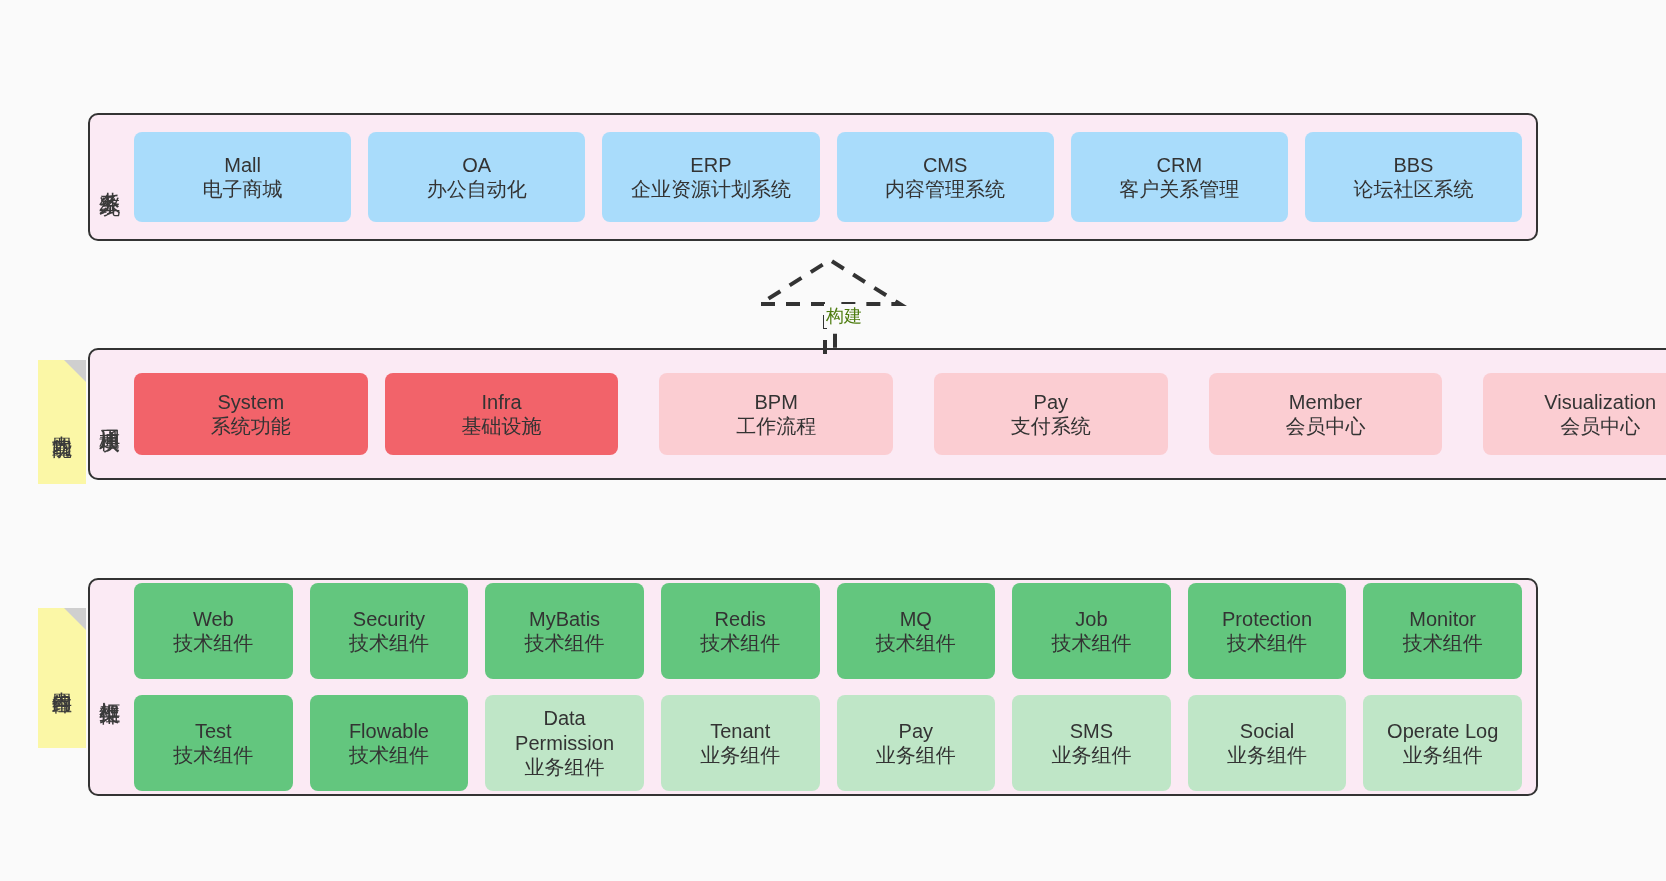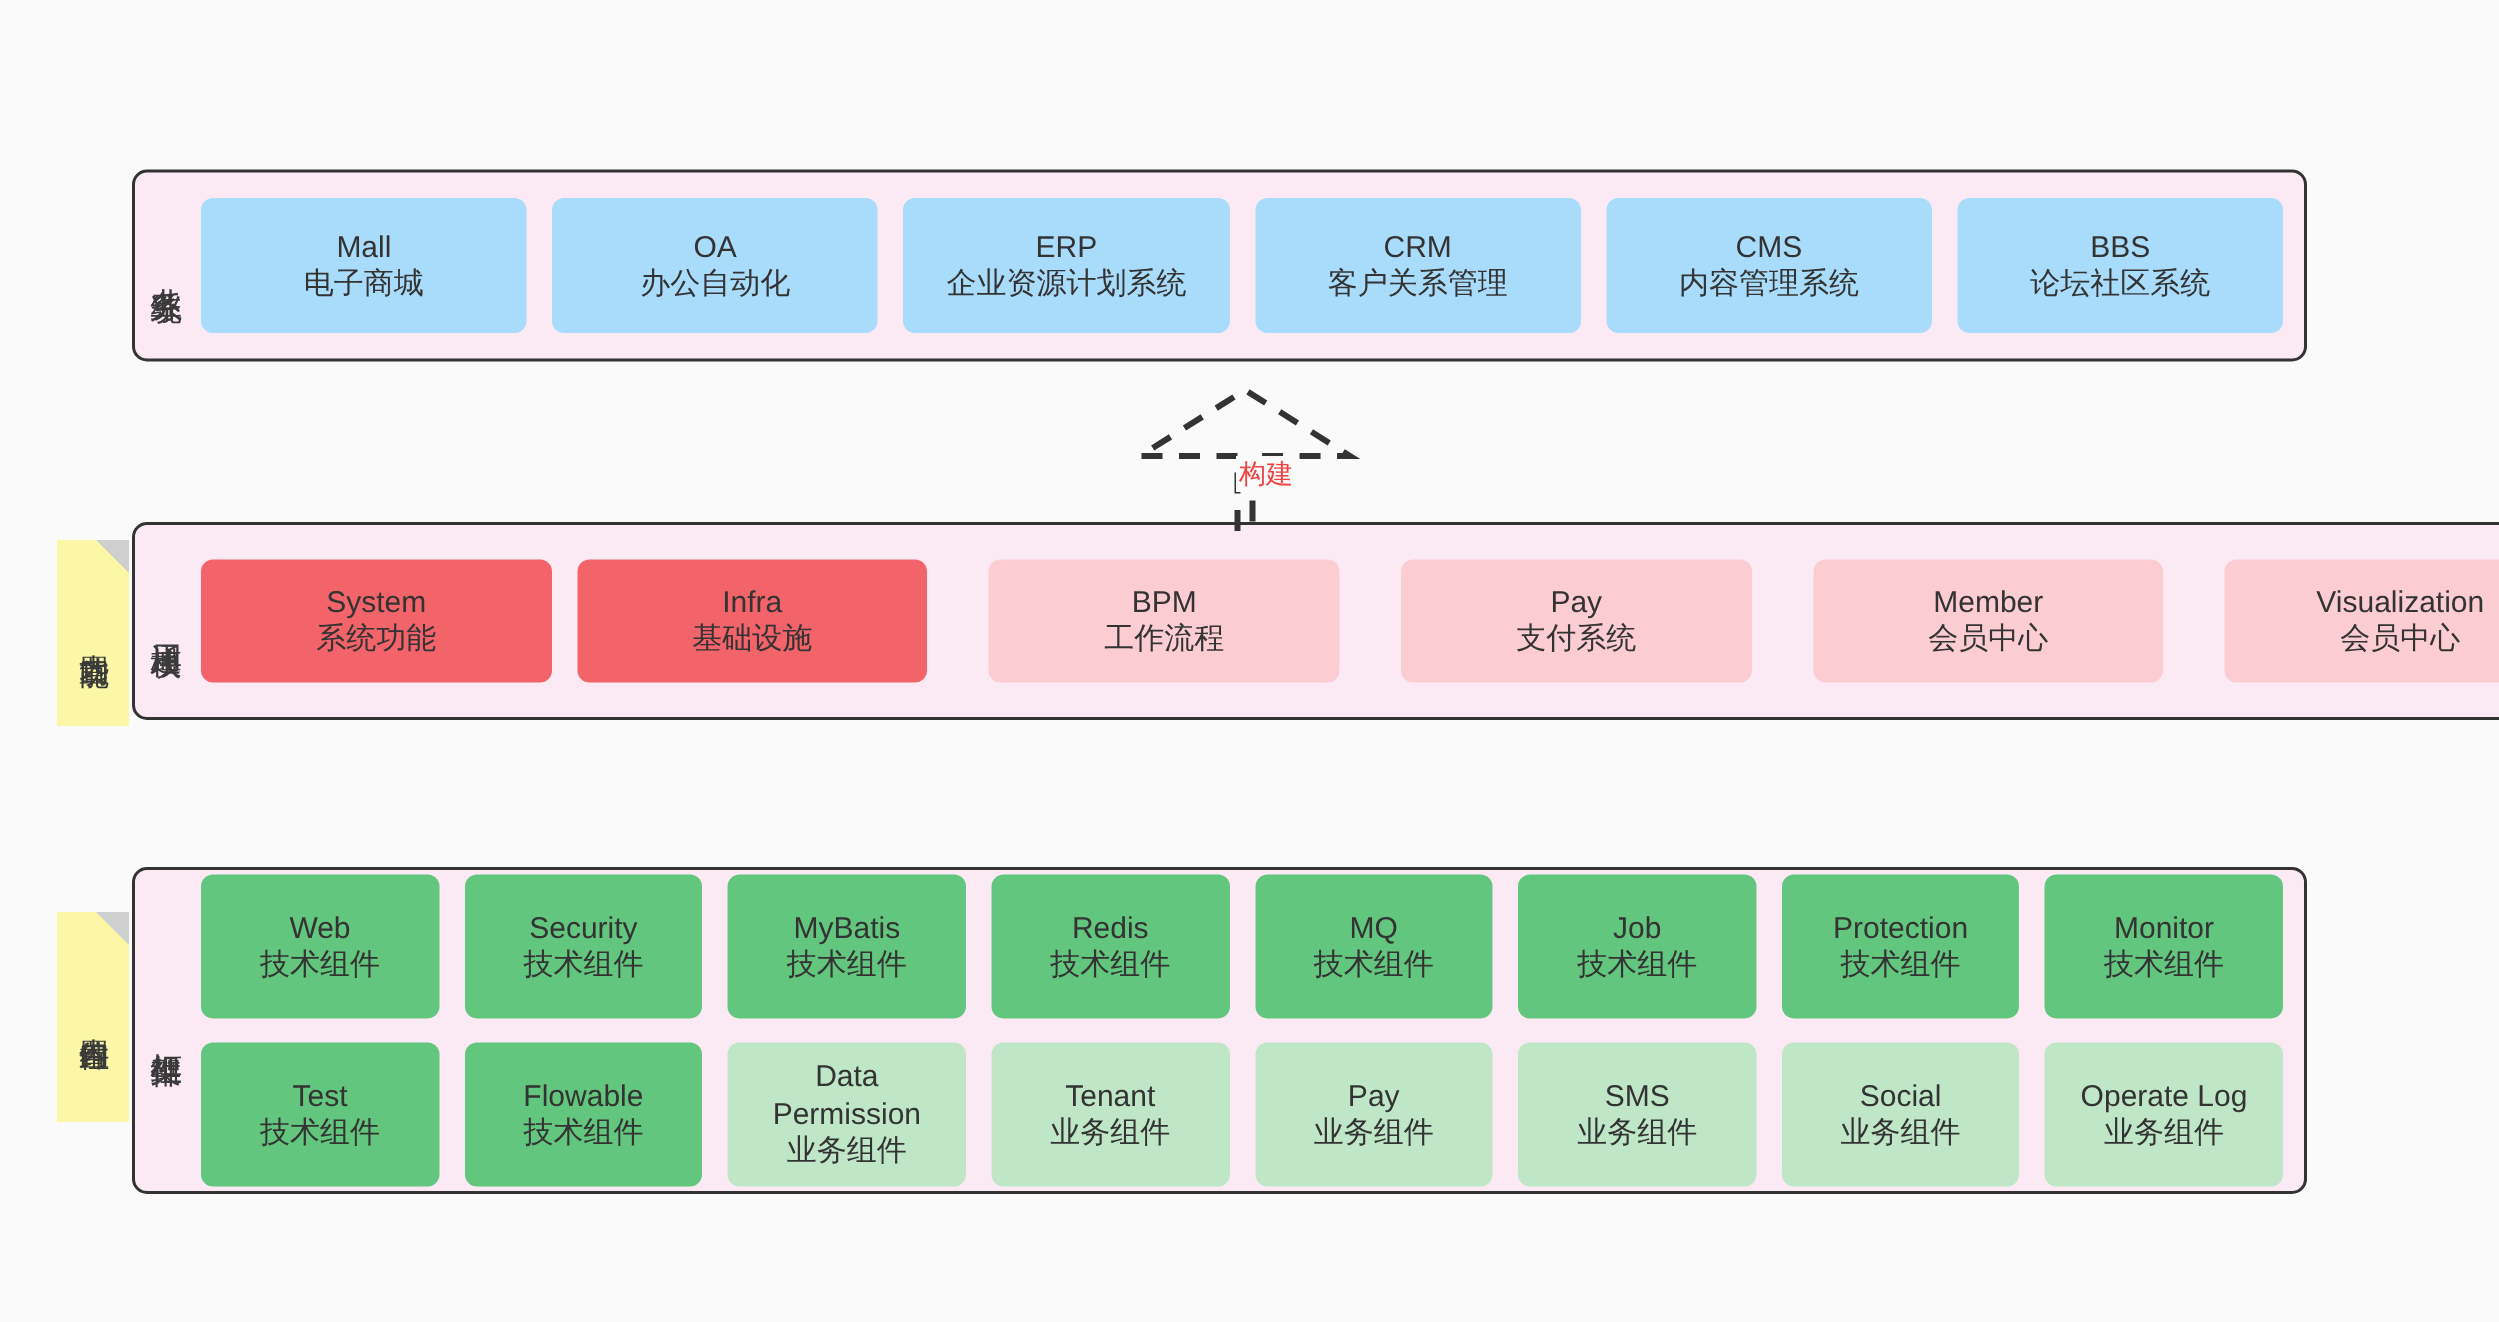--- a/index.html
+++ b/index.html
@@ -126,21 +126,21 @@
     height: 96px;
     z-index: 2;
   }
   .arrow svg { display: block; overflow: visible; }
   .arrow-label {
     position: absolute;
     left: 50%;
     top: 46px;
     transform: translateX(-6px);
     font-size: 18px;
-    color: #ef4444;
+    color: #4d7c0f;
     background: #fafafa;
     padding: 0 2px;
     white-space: nowrap;
     user-select: none;
   }
 </style>
 </head>
 <body>
 
 <div class="canvas">
@@ -155,26 +155,26 @@
         </div>
         <div class="node n-blue">
           <span class="n-en">OA</span>
           <span class="n-cn">办公自动化</span>
         </div>
         <div class="node n-blue">
           <span class="n-en">ERP</span>
           <span class="n-cn">企业资源计划系统</span>
         </div>
         <div class="node n-blue">
+          <span class="n-en">CMS</span>
+          <span class="n-cn">内容管理系统</span>
+        </div>
+        <div class="node n-blue">
           <span class="n-en">CRM</span>
           <span class="n-cn">客户关系管理</span>
-        </div>
-        <div class="node n-blue">
-          <span class="n-en">CMS</span>
-          <span class="n-cn">内容管理系统</span>
         </div>
         <div class="node n-blue">
           <span class="n-en">BBS</span>
           <span class="n-cn">论坛社区系统</span>
         </div>
       </div>
     </div>
   </div>
 
   <div class="arrow" style="left:755px; top:258px;">

